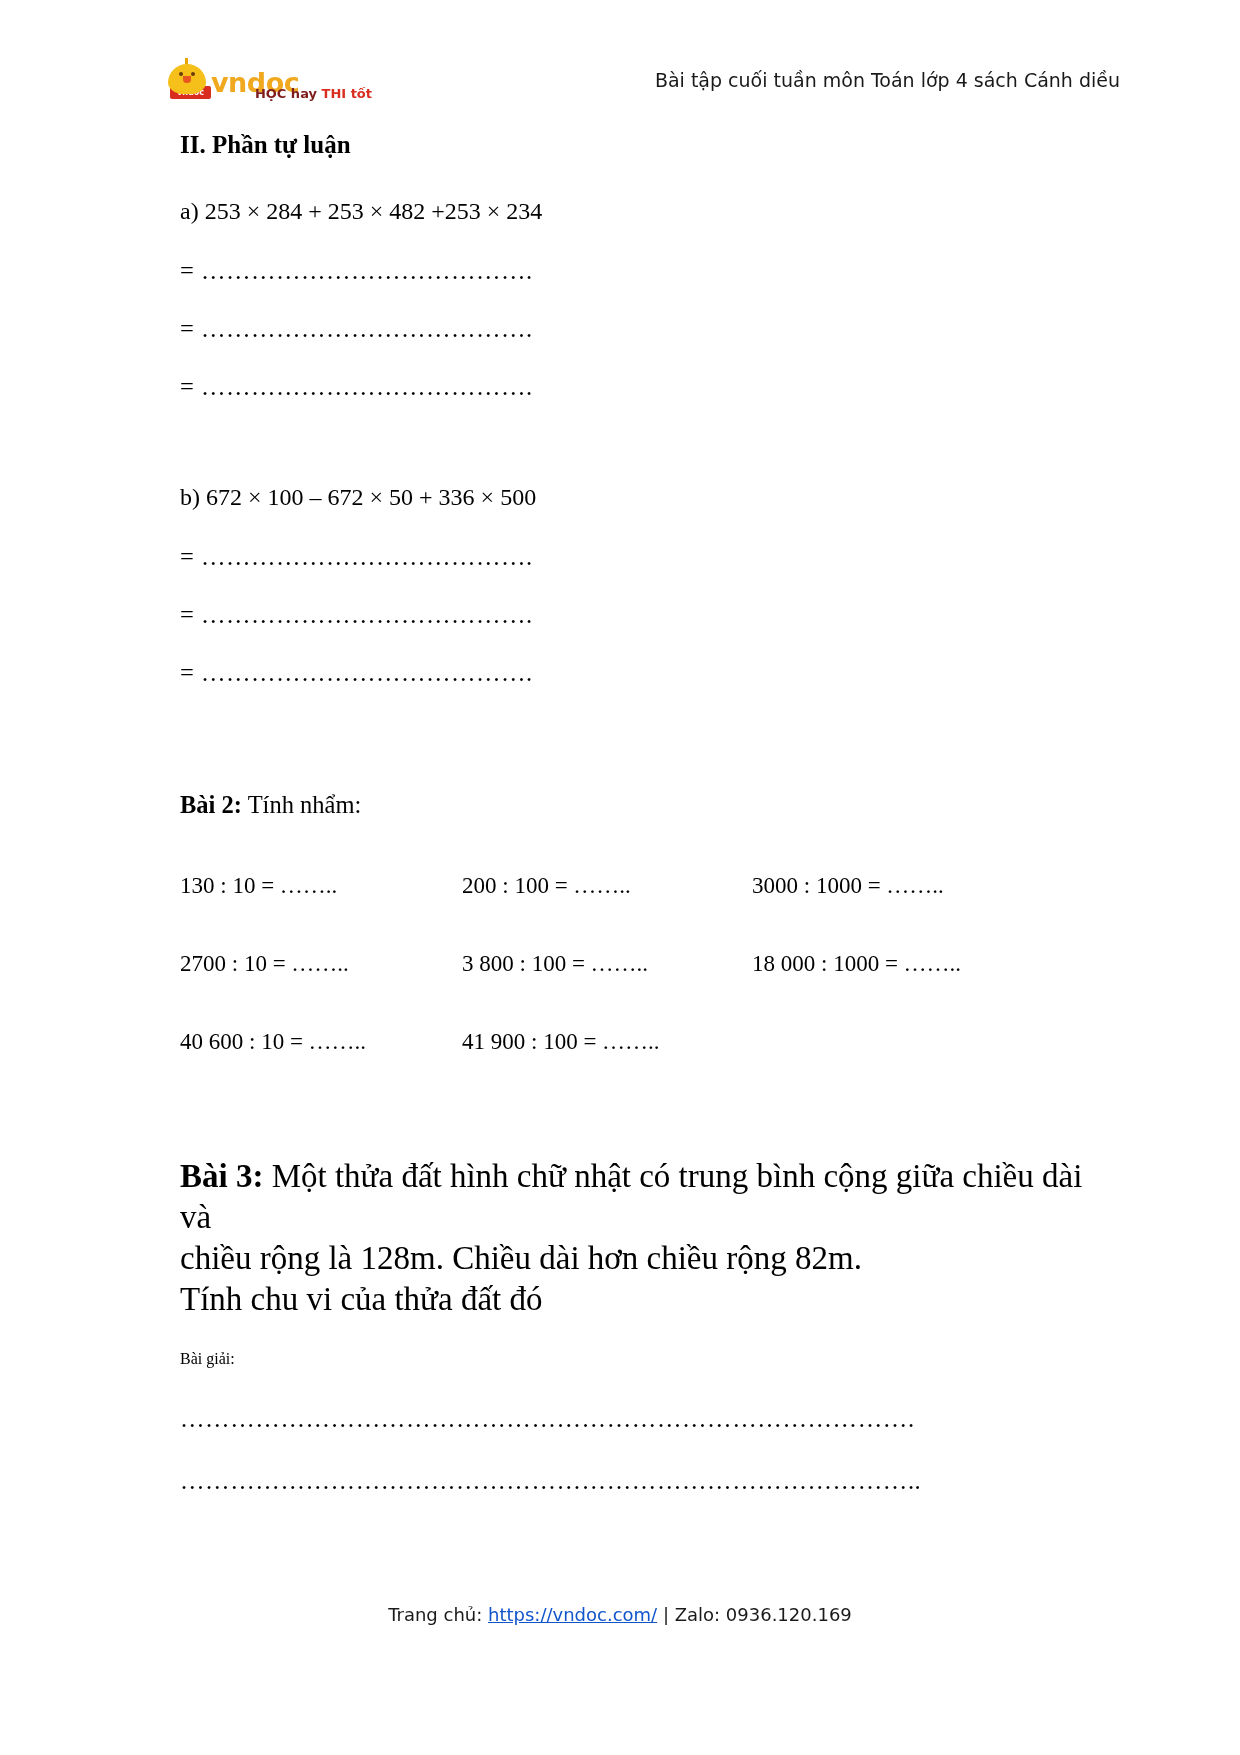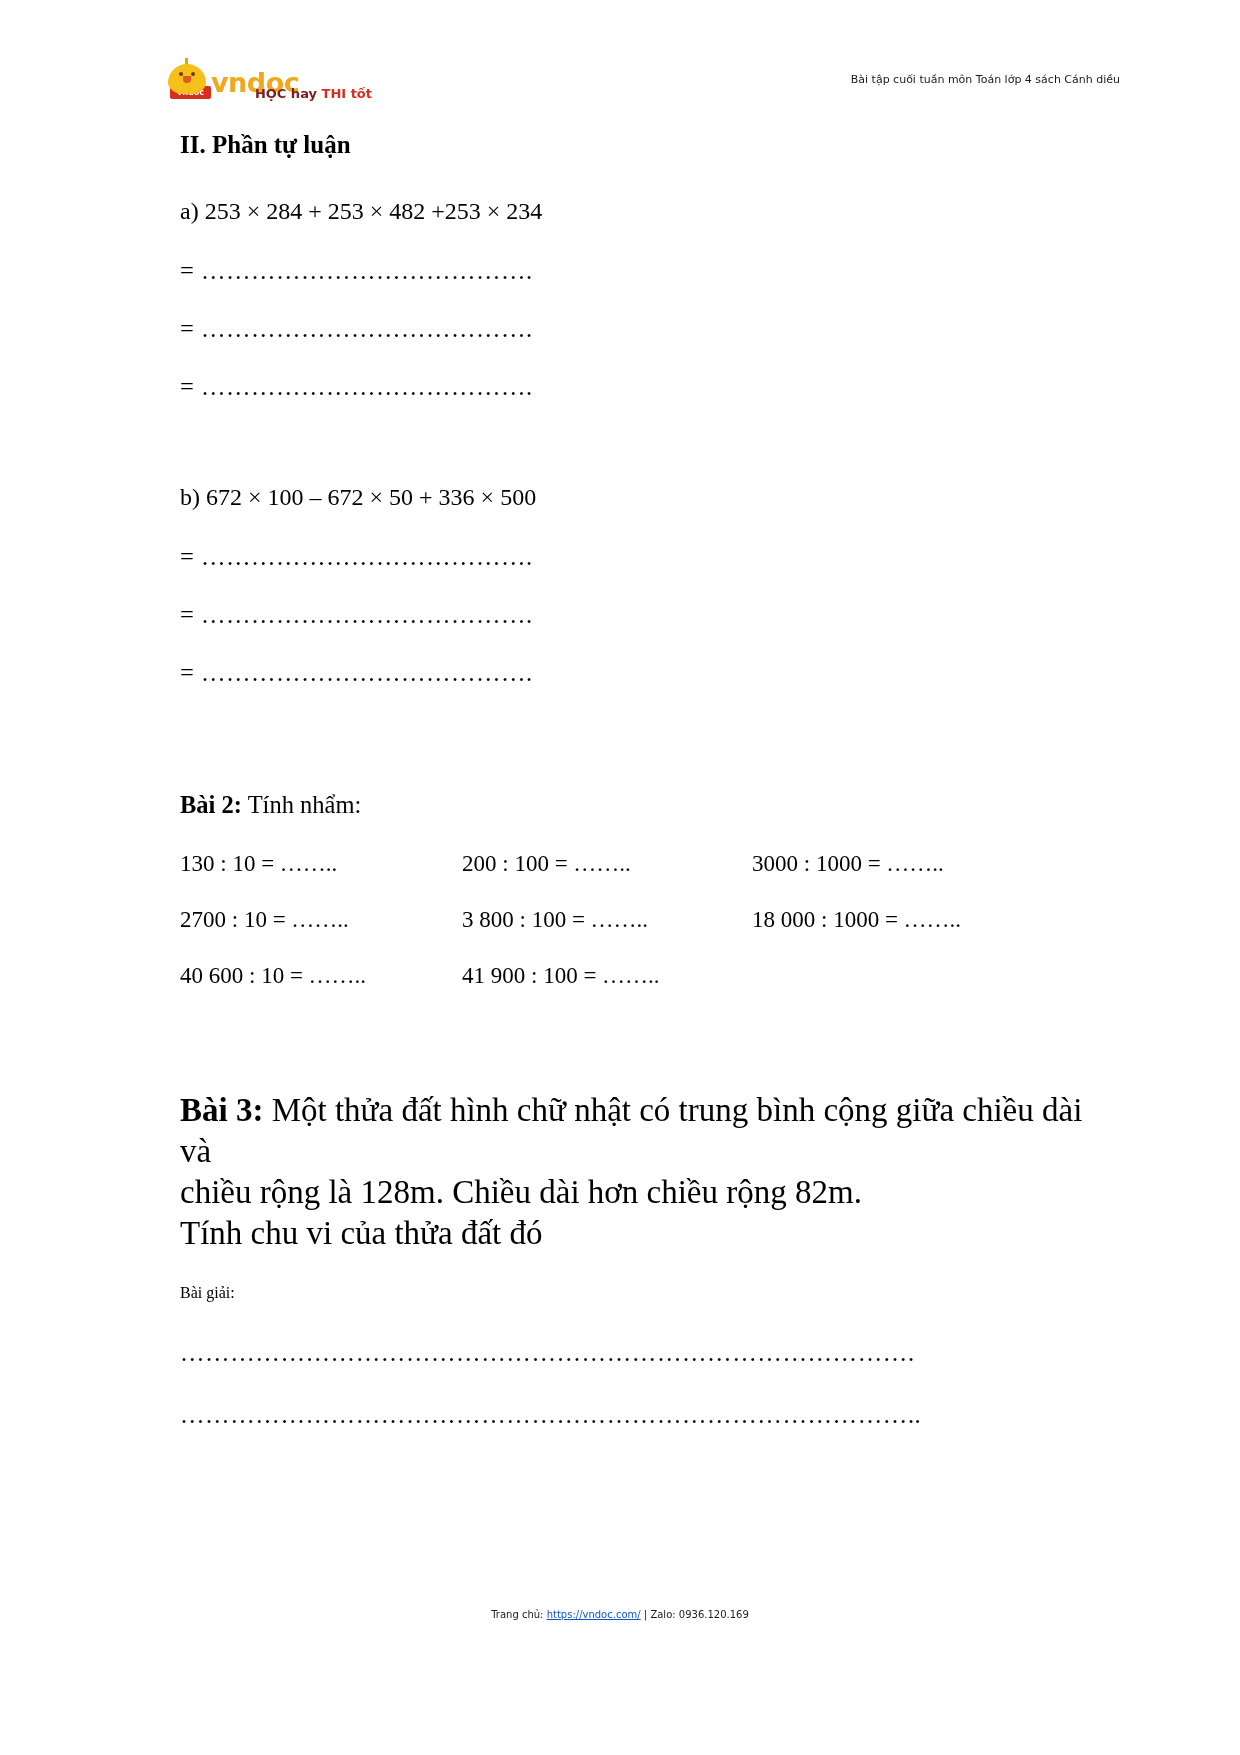--- a/index.html
+++ b/index.html
@@ -114,21 +114,21 @@
   }
   .tag-hoc { color: #7f1d1d; }
   .tag-thi { color: #d92d20; }
   .logo-row2 {
     display: flex;
     align-items: center;
     margin-top: -12px;
   }
   .header-title {
     font-family: "DejaVu Sans", sans-serif;
-    font-size: 11px;
+    font-size: 19px;
     line-height: 20px;
     color: #1a1a1a;
     text-align: center;
     white-space: nowrap;
   }
 
   
   .content {
     position: absolute;
     left: 180px;
@@ -167,20 +167,21 @@
     width: 880px;
   }
   .calc-row {
     display: flex;
     margin-bottom: 24px;
   }
   .calc-cell {
     font-size: 23px;
     line-height: 32px;
     white-space: nowrap;
+    margin-top: 22px;
   }
   .calc-cell.c1 { width: 282px; }
   .calc-cell.c2 { width: 290px; }
   .calc-cell.c3 { width: 300px; }
 
   
   .para {
     font-size: 33px;
     line-height: 41px;
     margin: 0;
@@ -200,21 +201,21 @@
   }
 
   
   .doc-footer {
     position: absolute;
     left: 0;
     right: 0;
     bottom: 130px;
     text-align: center;
     font-family: "DejaVu Sans", sans-serif;
-    font-size: 10px;
+    font-size: 18px;
     line-height: 20px;
     color: #1a1a1a;
   }
   .doc-footer a {
     color: #1155cc;
     text-decoration: underline;
   }
 </style>
 </head>
 <body>

